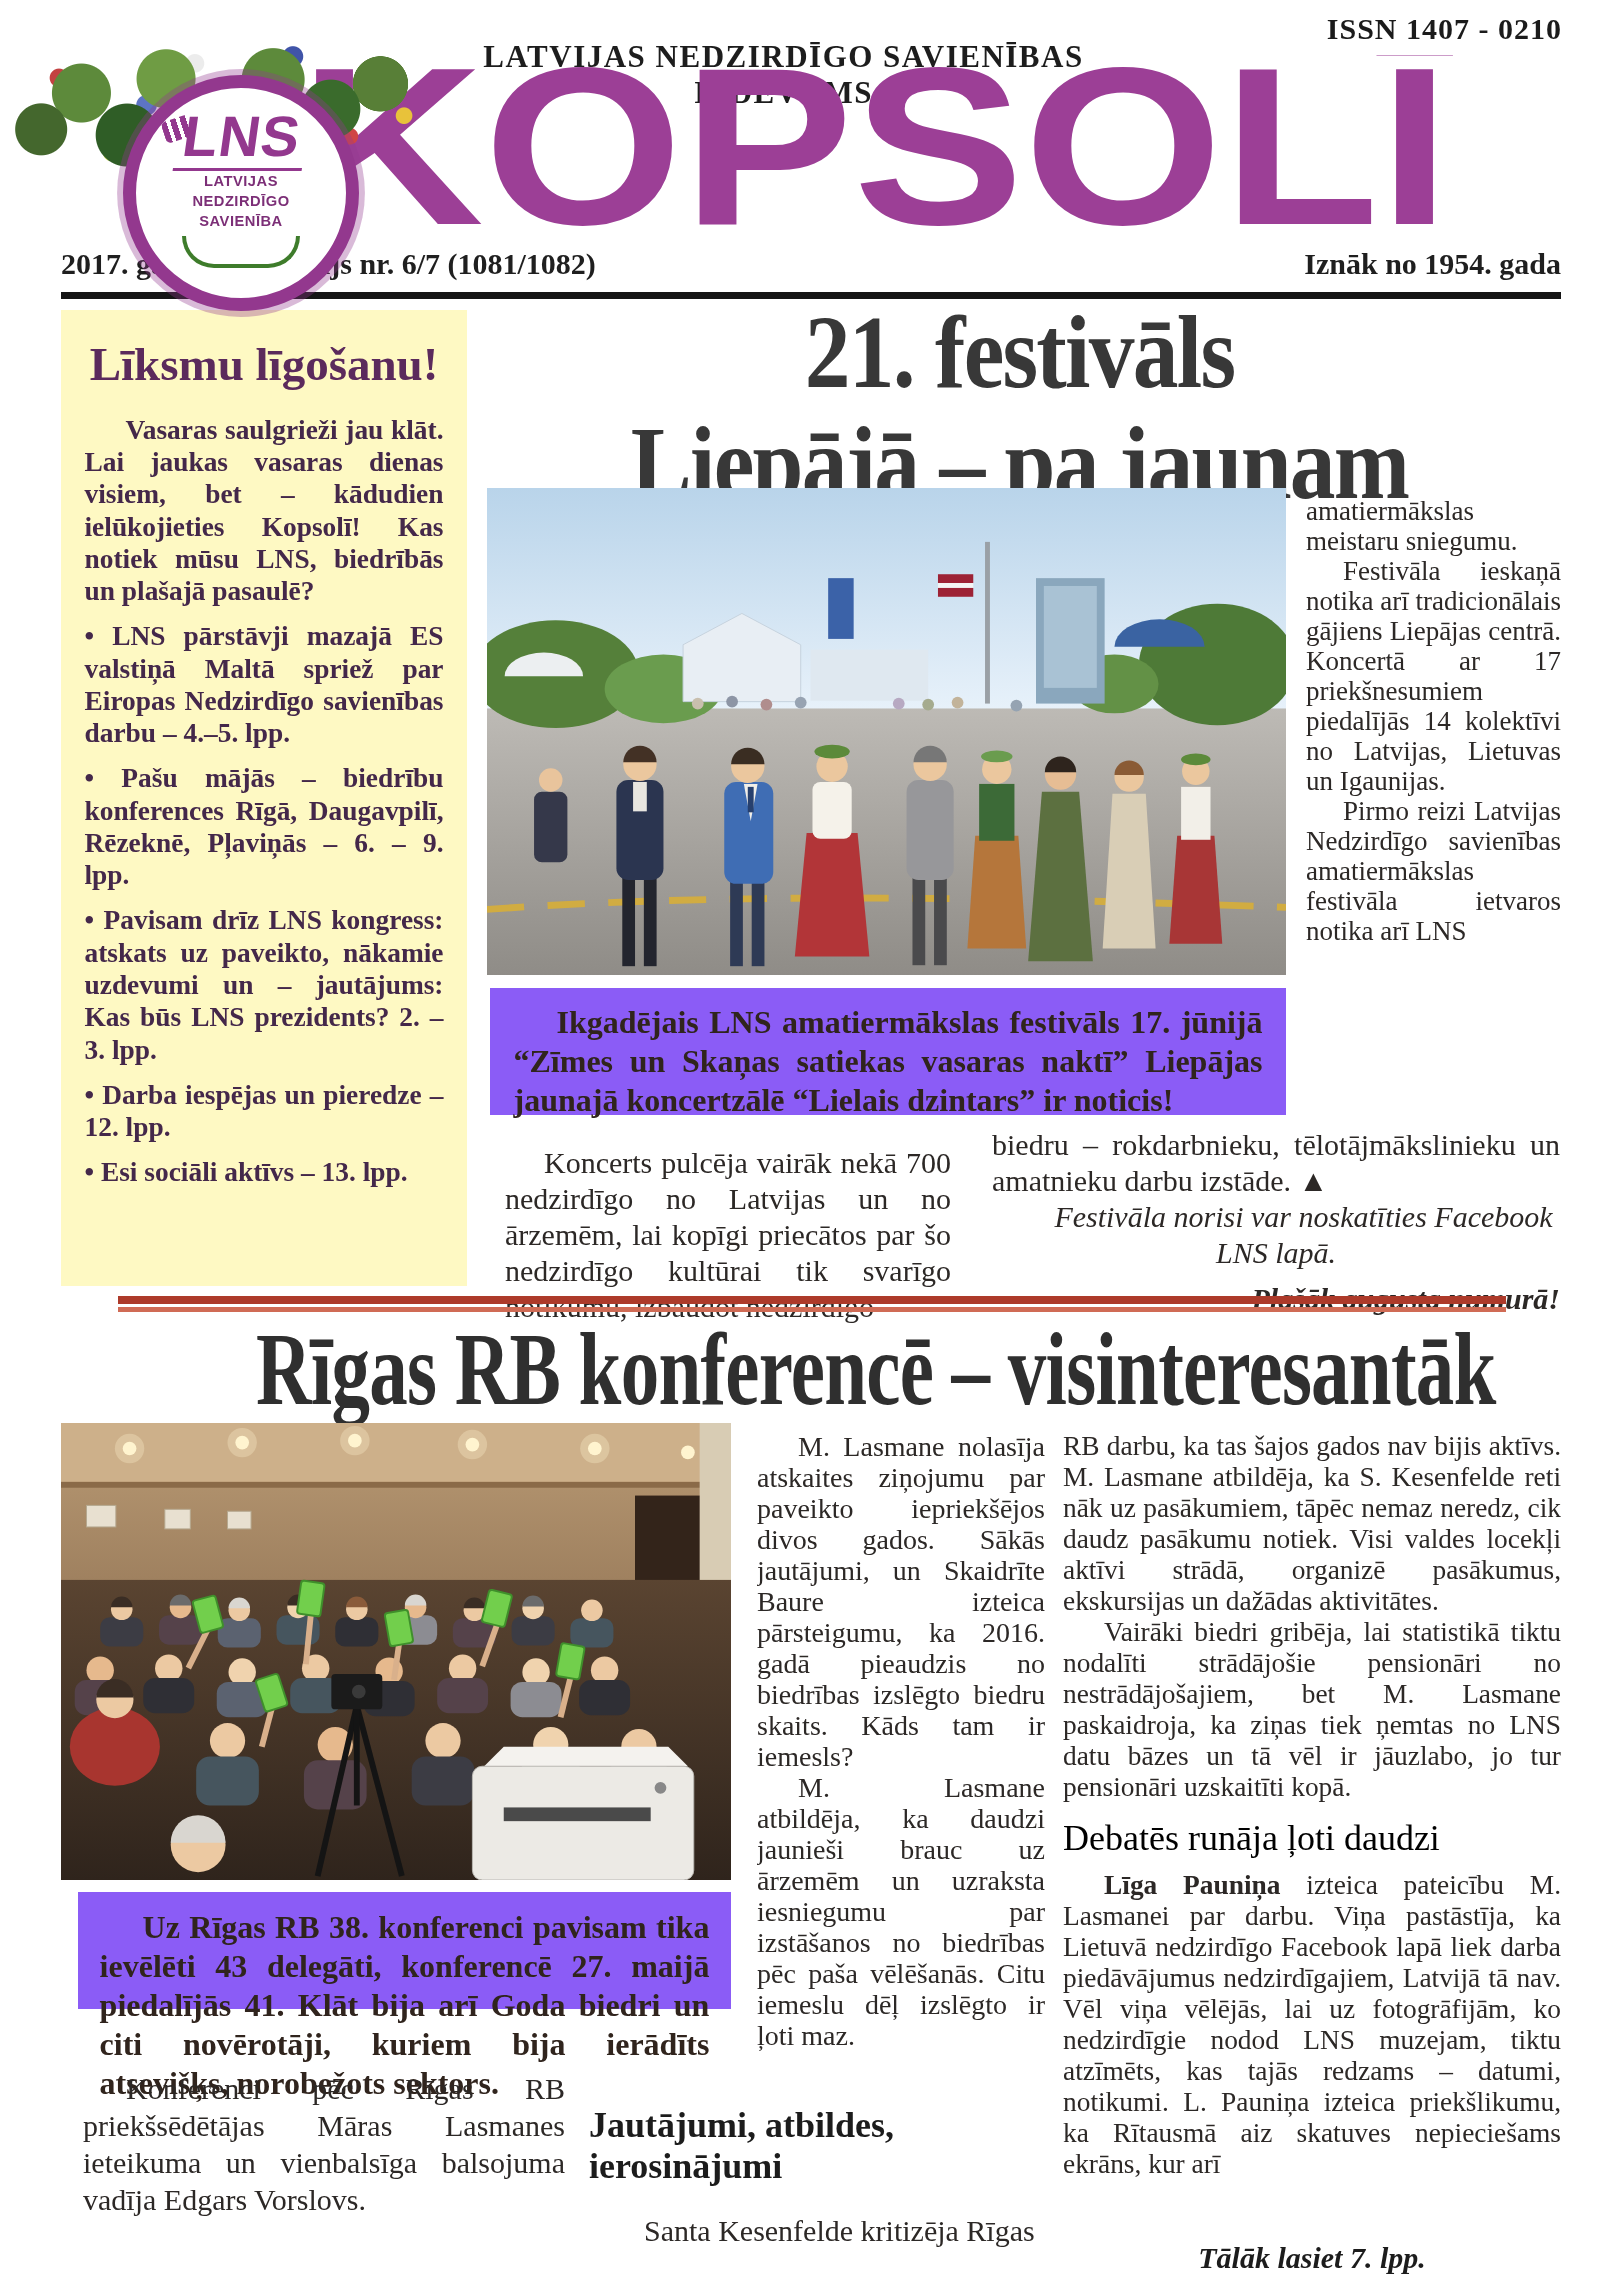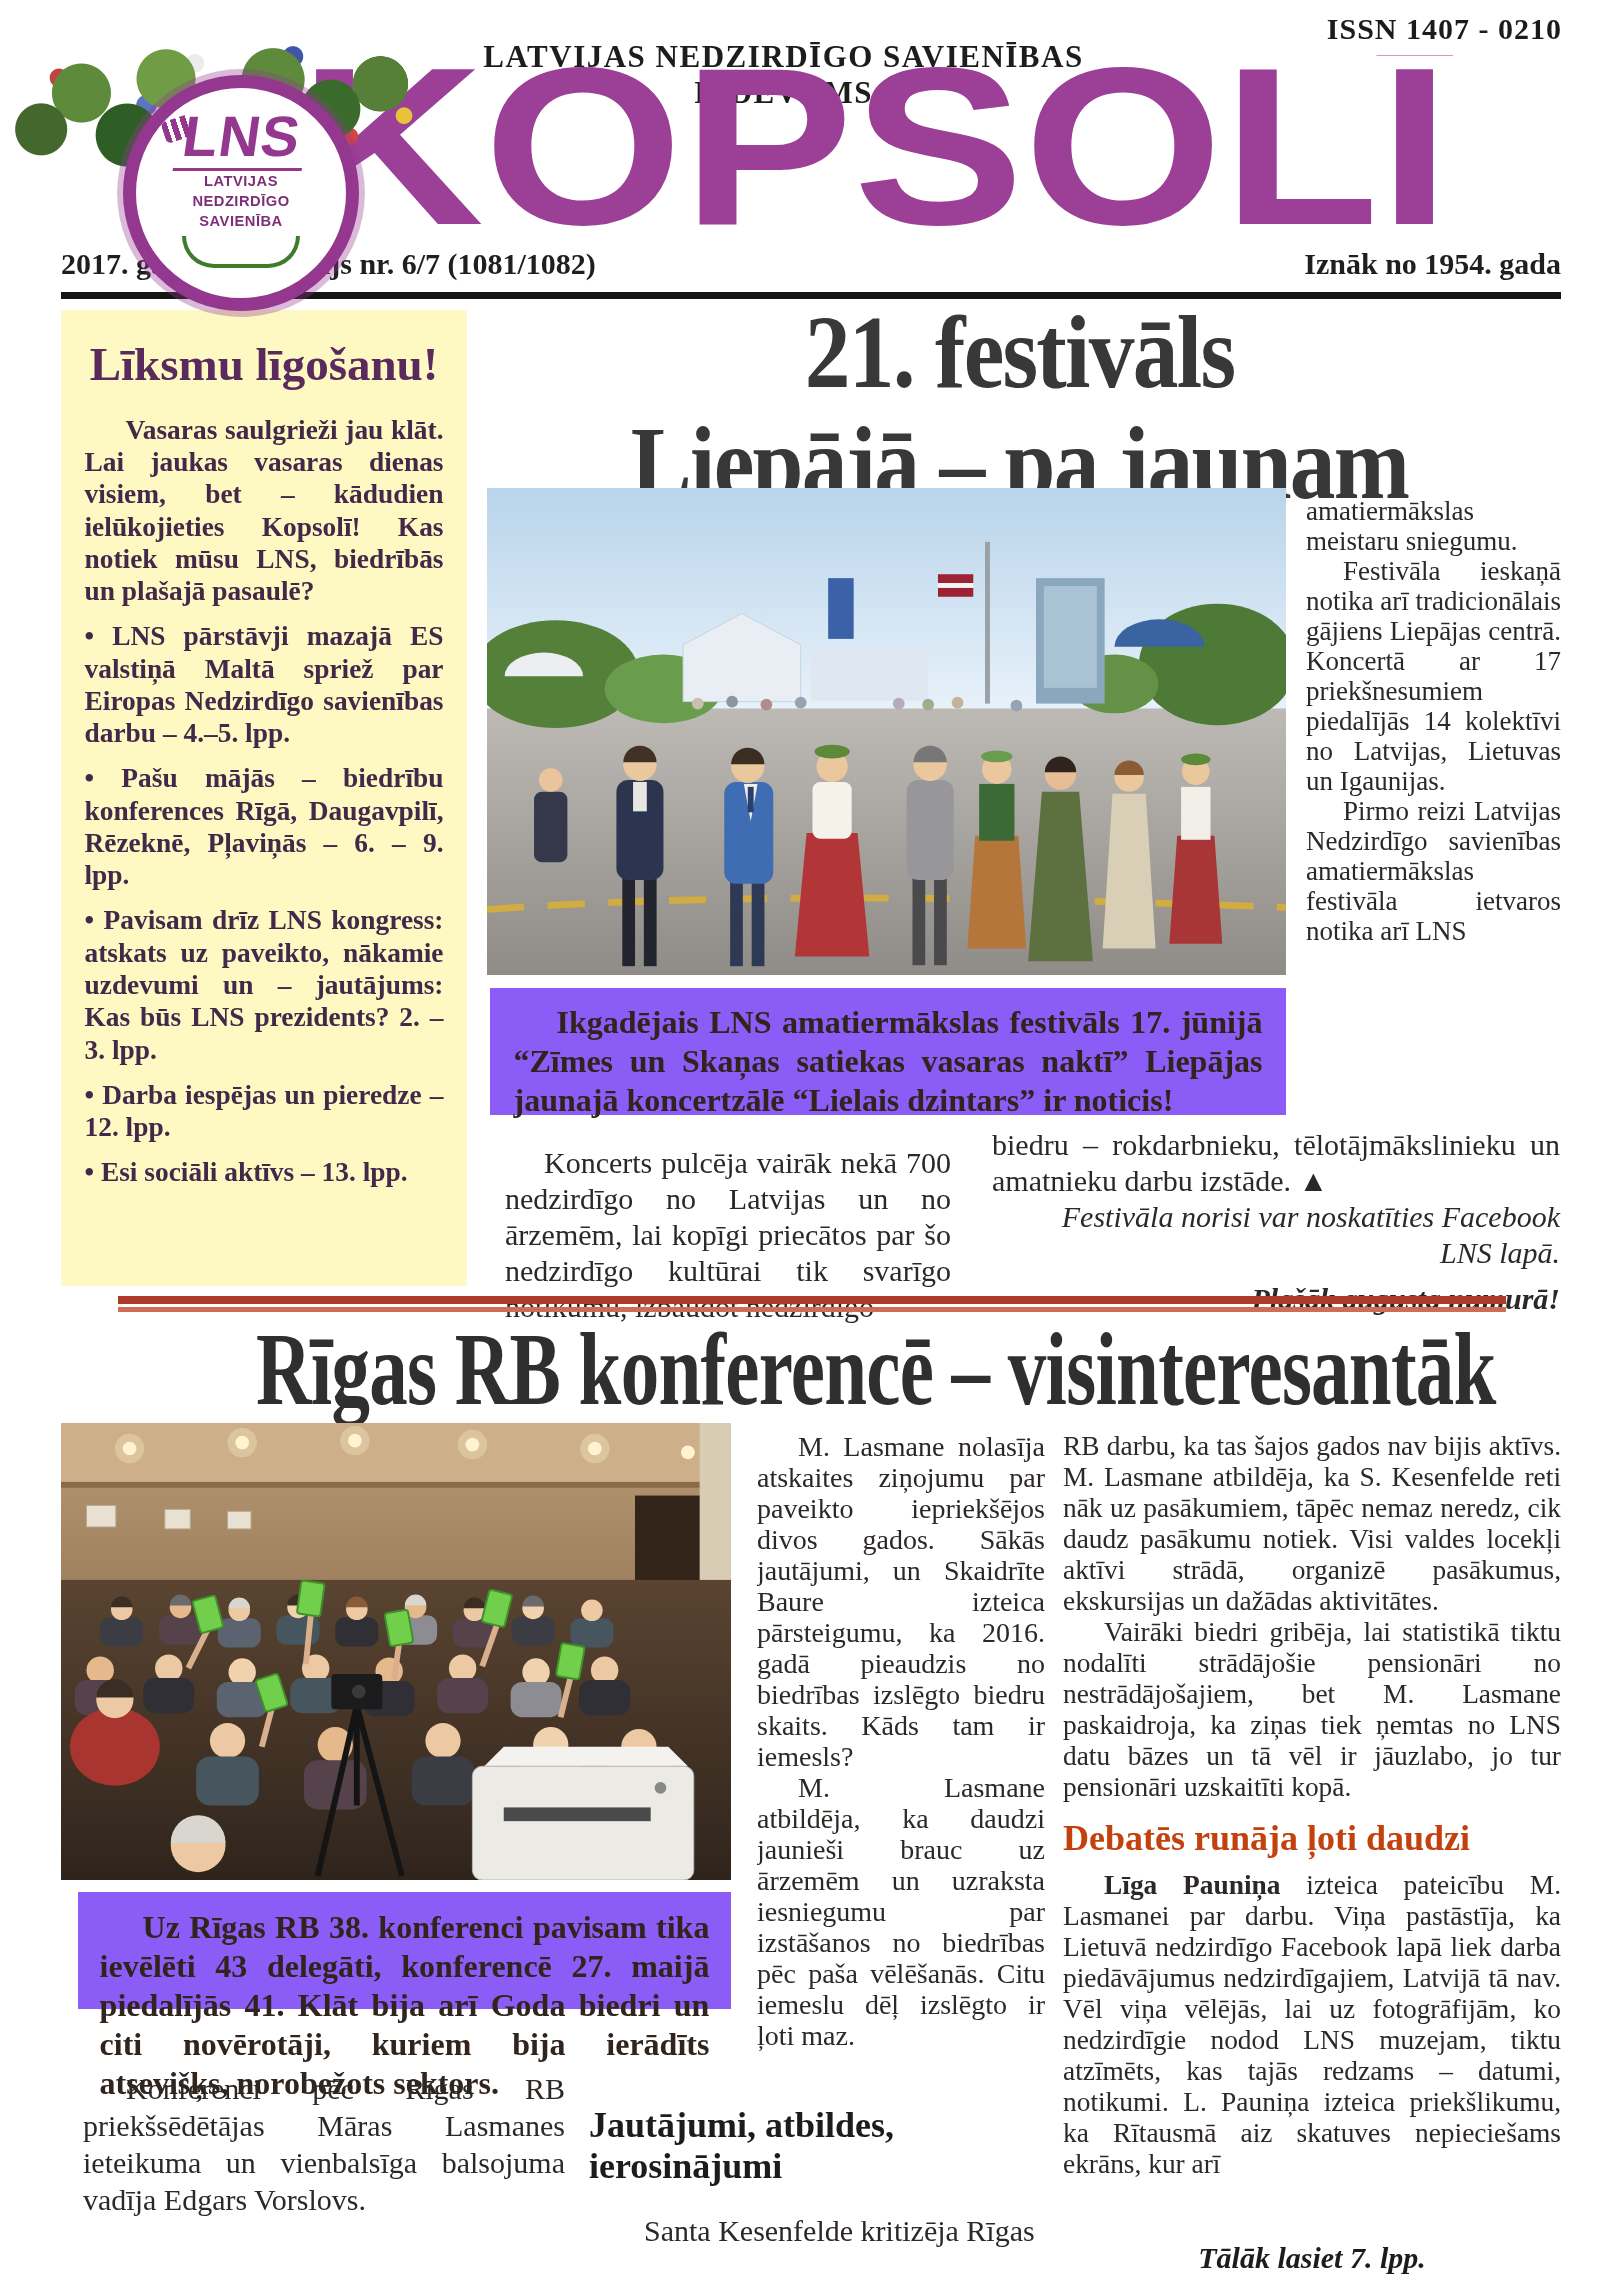--- a/index.html
+++ b/index.html
@@ -63,42 +63,42 @@
   .a1-side{left:1306px;top:496px;width:255px;height:637px;overflow:hidden;}
   .a1-side p{margin:0;font-size:27px;line-height:30px;text-align:justify;}
   .a1-side p.ind{text-indent:37px;}
   .caption-box{background:#8b5cf6;box-sizing:border-box;font-weight:bold;color:#30241d;
                text-align:justify;}
   .a1-caption{left:490px;top:988px;width:796px;height:127px;padding:14.7px 23.5px;font-size:32px;line-height:1.22;text-indent:43px;}
   .a1-col1{left:487px;top:1127px;width:482px;}
   .a1-col1 p{margin:18px;font-size:30px;line-height:36px;text-align:justify;text-indent:39px;}
   .a1-col2{left:992px;top:1127px;width:568px;}
   .a1-col2 p{margin:0;font-size:30px;line-height:36px;text-align:justify;}
-  .a1-col2 .it{font-style:italic;text-indent:55px;text-align:right;}
+  .a1-col2 .it{font-style:italic;text-indent:55px;text-align:center;}
   .a1-col2 .more{margin-top:9.8px;text-align:right;font-weight:bold;font-style:italic;}
 
   
   .div-red1{left:118px;top:1296px;width:1388px;height:7.8px;background:#ad3a2a;}
   .div-red2{left:118px;top:1307px;width:1388px;height:4.9px;background:#d06b55;}
 
   
   .a2-headline{left:61px;top:1317px;width:1500px;text-align:center;font-weight:bold;color:#2f2f2f;
                font-size:104px;line-height:1;transform:scaleX(.74);transform-origin:50% 0;white-space:nowrap;letter-spacing:-1px;}
   .conference{left:61px;top:1423px;width:670px;height:457px;}
   .a2-caption{left:78px;top:1892px;width:653px;height:117px;padding:15.7px 21.6px;font-size:32px;line-height:1.22;text-indent:43px;}
   .a2-belowcap{left:83px;top:2070px;width:482px;}
   .a2-belowcap p{margin:0;font-size:30px;line-height:37px;text-align:justify;text-indent:43px;}
   .a2-mid{left:757px;top:1431px;width:288px;height:680px;overflow:hidden;}
   .a2-mid p{margin:0;font-size:28px;line-height:31px;text-align:justify;text-indent:41px;}
   .a2-sub1{left:589px;top:2105px;width:470px;font-size:36px;font-weight:bold;line-height:1.15;color:#1c1c1c;}
   .a2-santa{left:589px;top:2213px;width:469px;font-size:30px;line-height:36px;text-align:justify;text-indent:55px;}
   .a2-right{left:1063px;top:1431px;width:498px;height:802px;overflow:hidden;}
   .a2-right p{margin:0;font-size:27.4px;line-height:31px;text-align:justify;}
   .a2-right p.ind{text-indent:41px;}
-  .a2-right .sub2{font-size:36px;font-weight:bold;line-height:1.1;margin:15.7px 0 11.8px 0;color:#c2410c;text-align:left;}
+  .a2-right .sub2{font-size:36px;font-weight:normal;line-height:1.1;margin:15.7px 0 11.8px 0;color:#000000;text-align:left;}
   .a2-cont{left:1063px;top:2241px;width:498px;text-align:center;font-size:30px;font-weight:bold;font-style:italic;color:#1c1c1c;}
 </style>
 </head>
 <body>
 
 <div class="page">
 
   <div class="abs issn">ISSN 1407 - 0210</div>
   <div class="abs tagline">LATVIJAS NEDZIRDĪGO SAVIENĪBAS IZDEVUMS</div>
 

